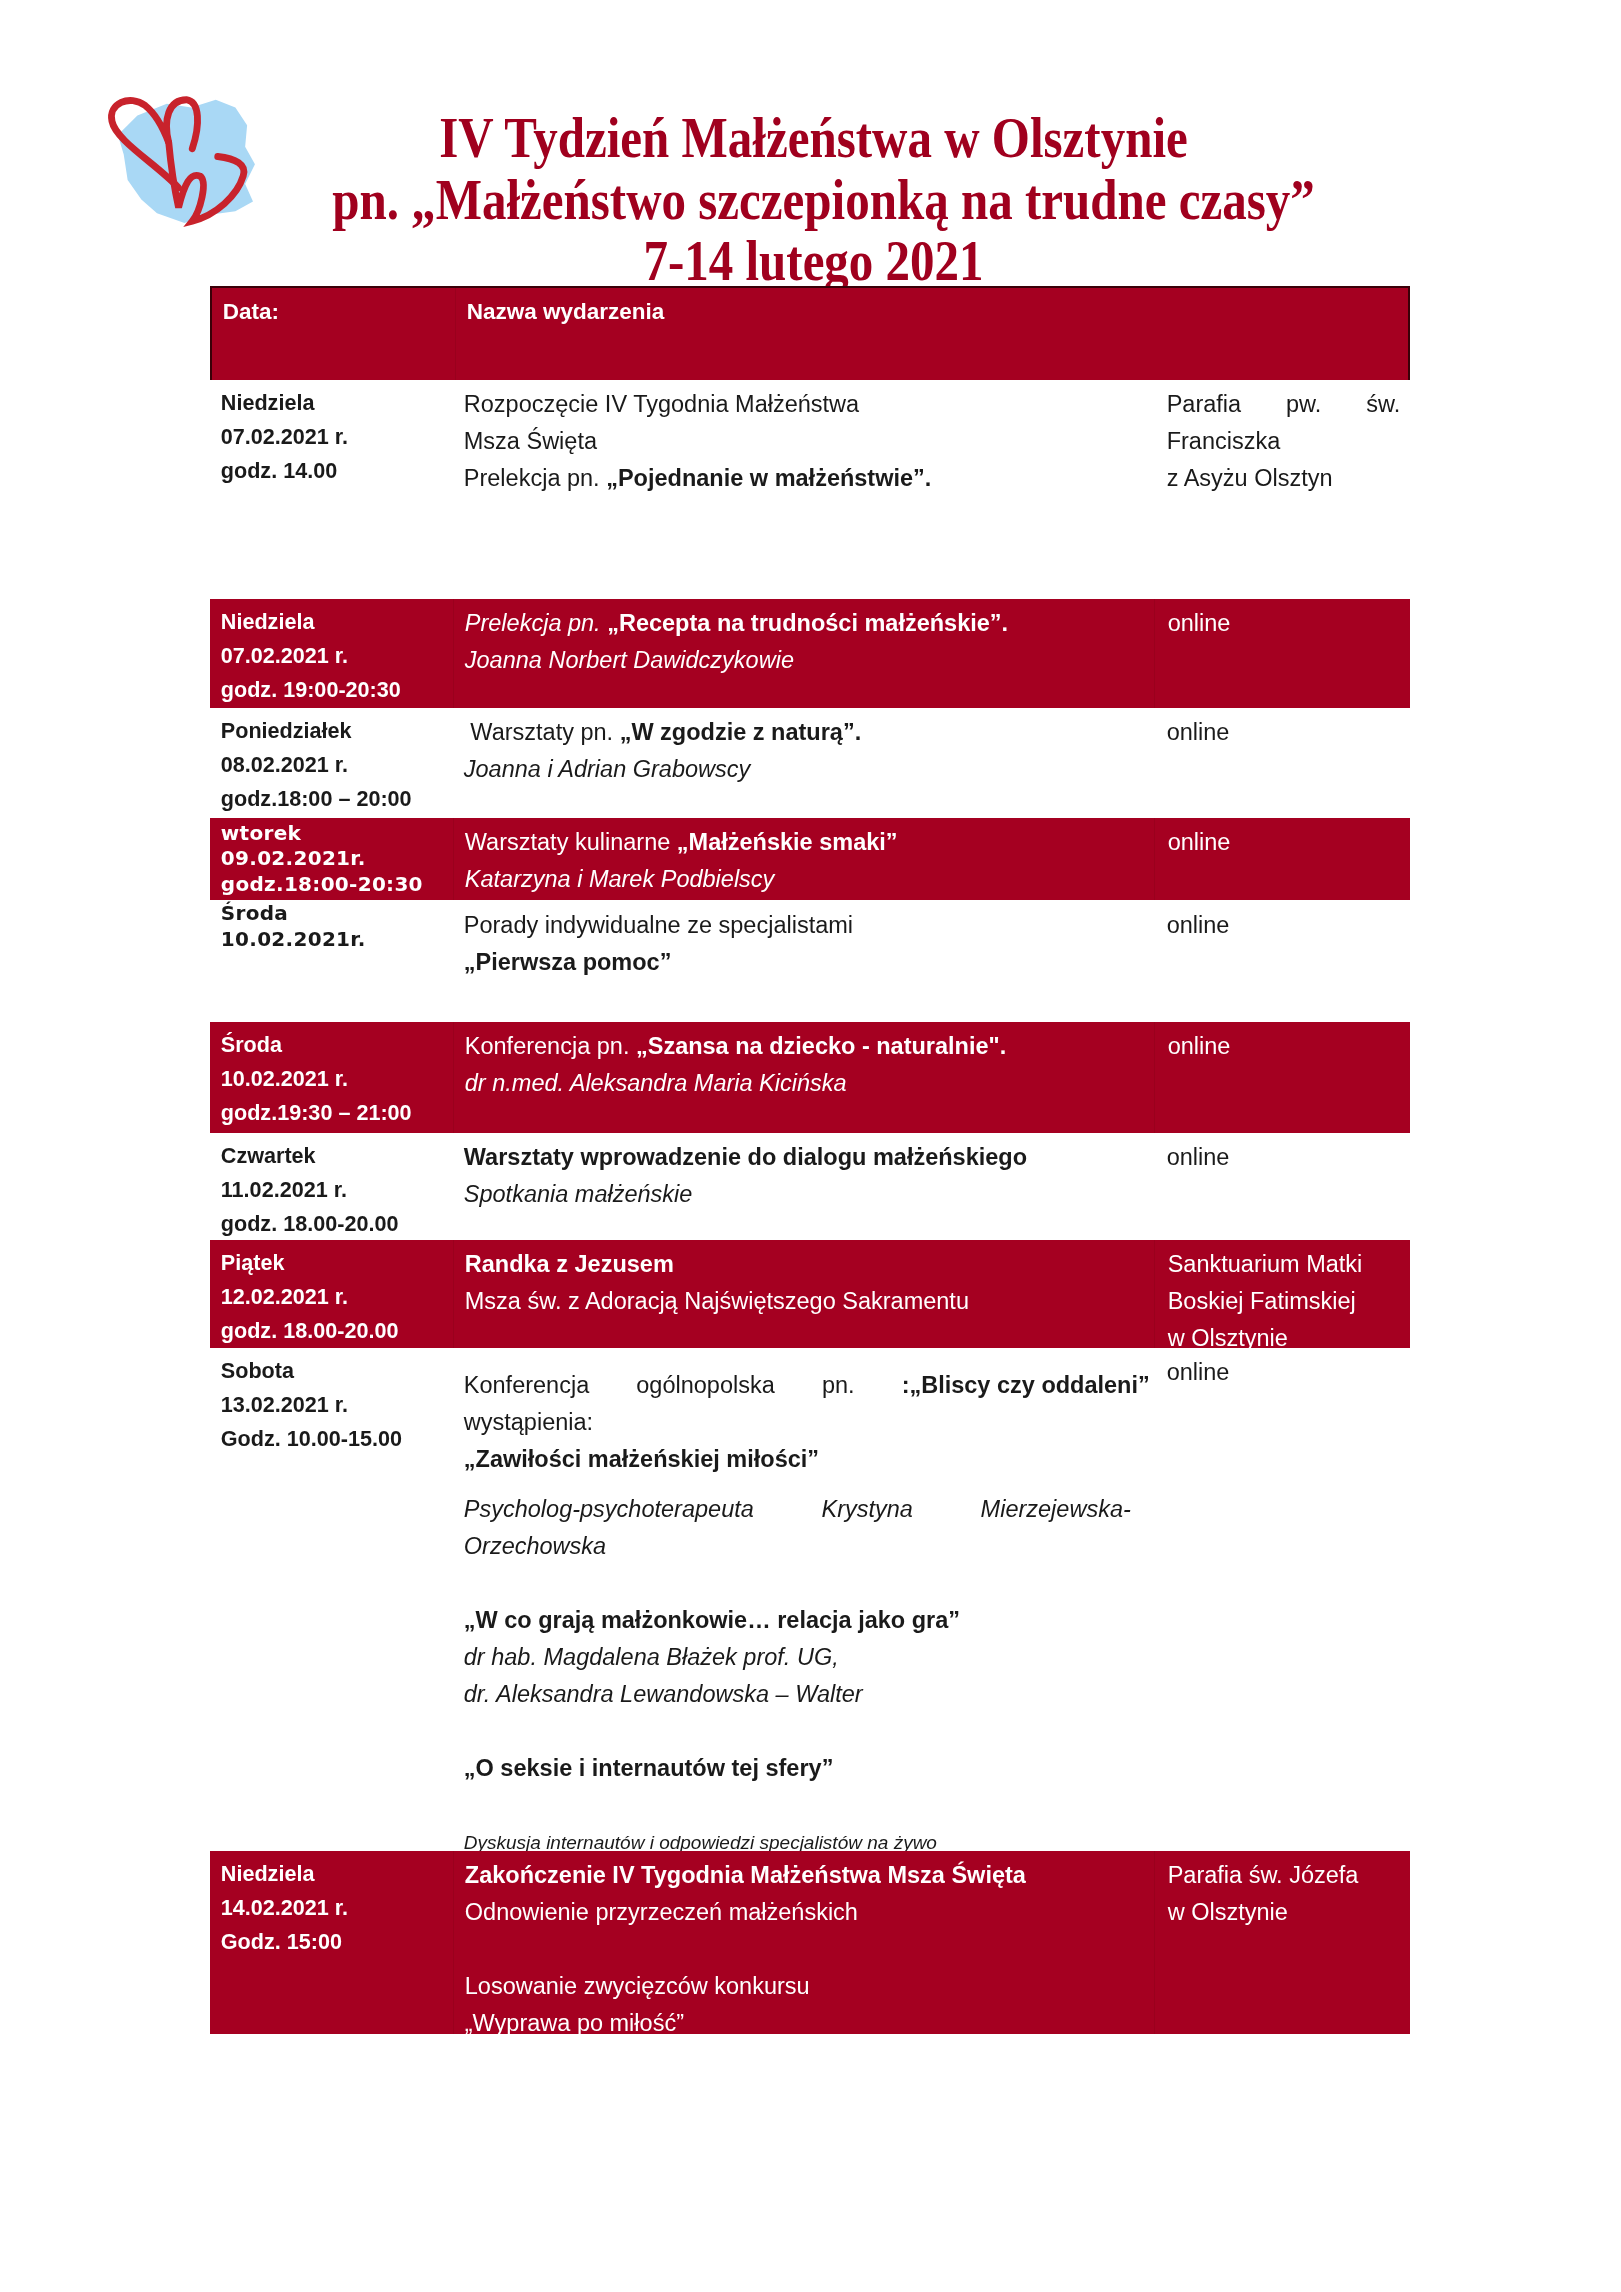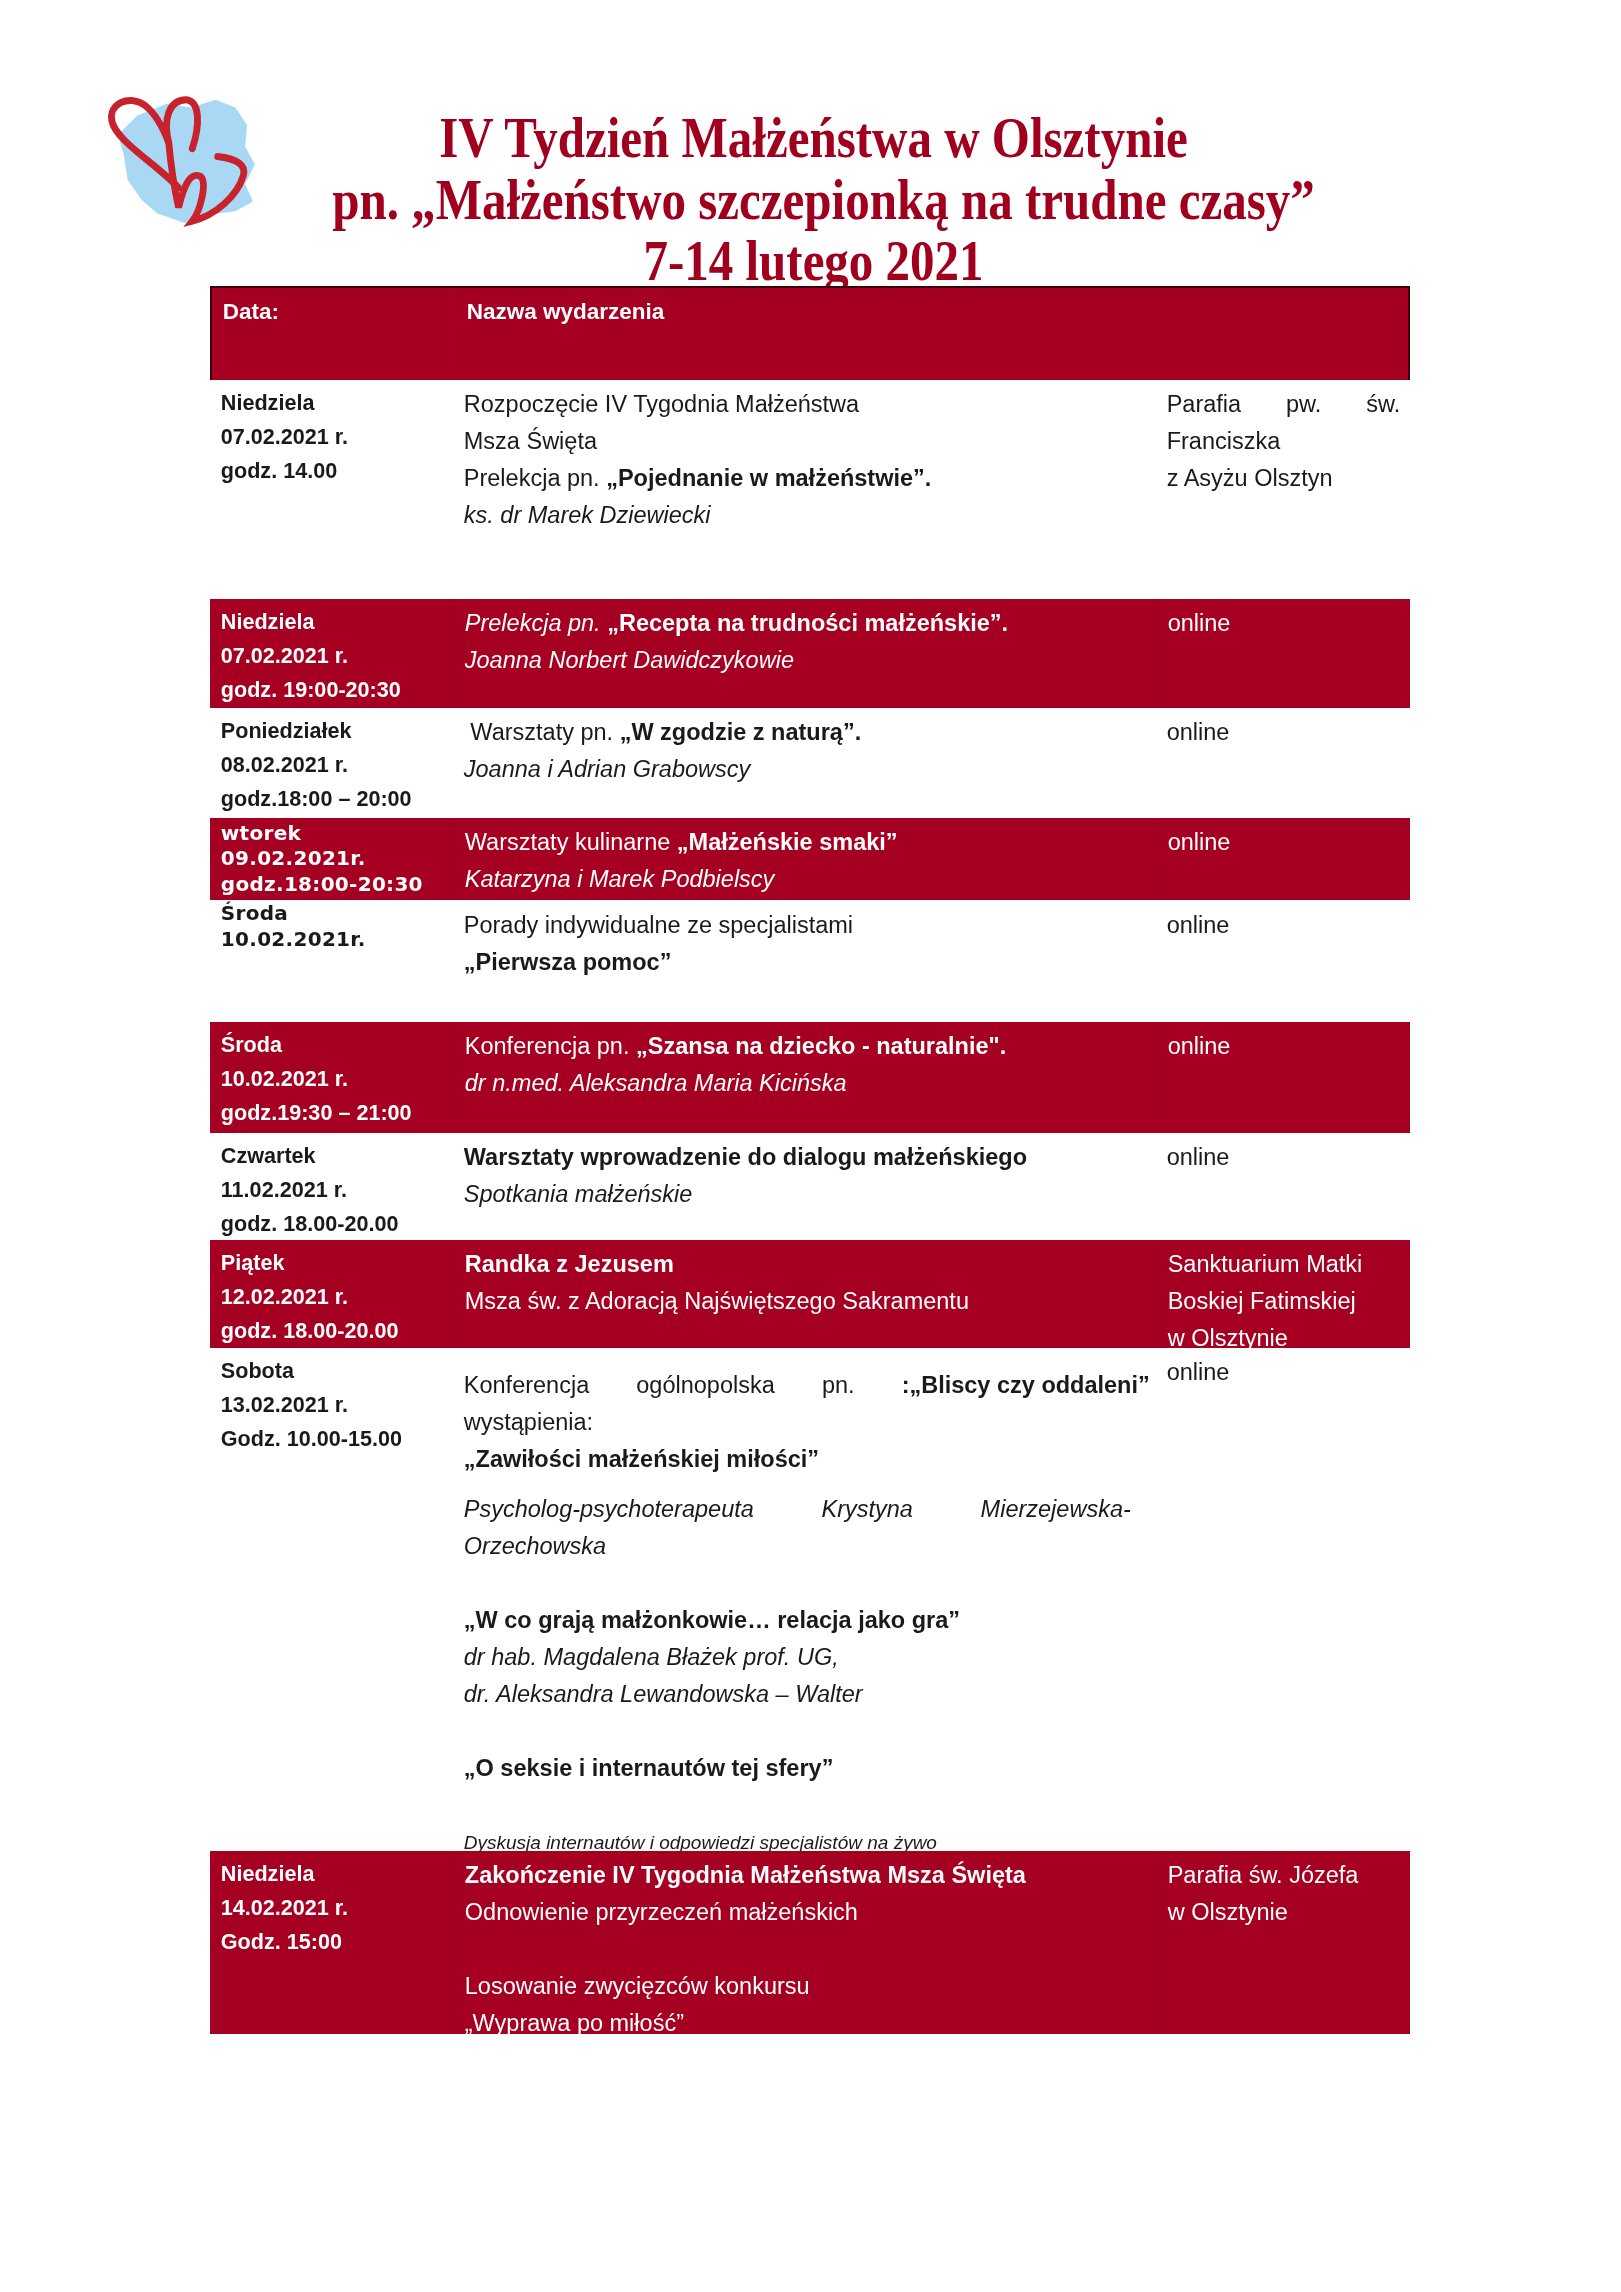--- a/index.html
+++ b/index.html
@@ -72,21 +72,20 @@
   <div class="row white" style="top:94px;height:219px;">
     <div class="cell c1">
       <div class="date">Niedziela</div>
       <div class="date">07.02.2021 r.</div>
       <div class="date">godz. 14.00</div>
     </div>
     <div class="cell c2">
       <span class="ln">Rozpoczęcie IV Tygodnia Małżeństwa</span>
       <span class="ln">Msza Święta</span>
       <span class="ln"><span>Prelekcja pn. </span><span class="b">„Pojednanie w małżeństwie”.</span></span>
-      <span class="ln i">ks. dr Marek Dziewiecki</span>
     </div>
     <div class="cell c3 place">
       <span class="ln" style="display:flex;justify-content:space-between;">
         <span>Parafia</span>
         <span>pw.</span>
         <span>św.</span>
       </span>
       <span class="ln">Franciszka</span>
       <span class="ln">z Asyżu Olsztyn</span>
     </div>

